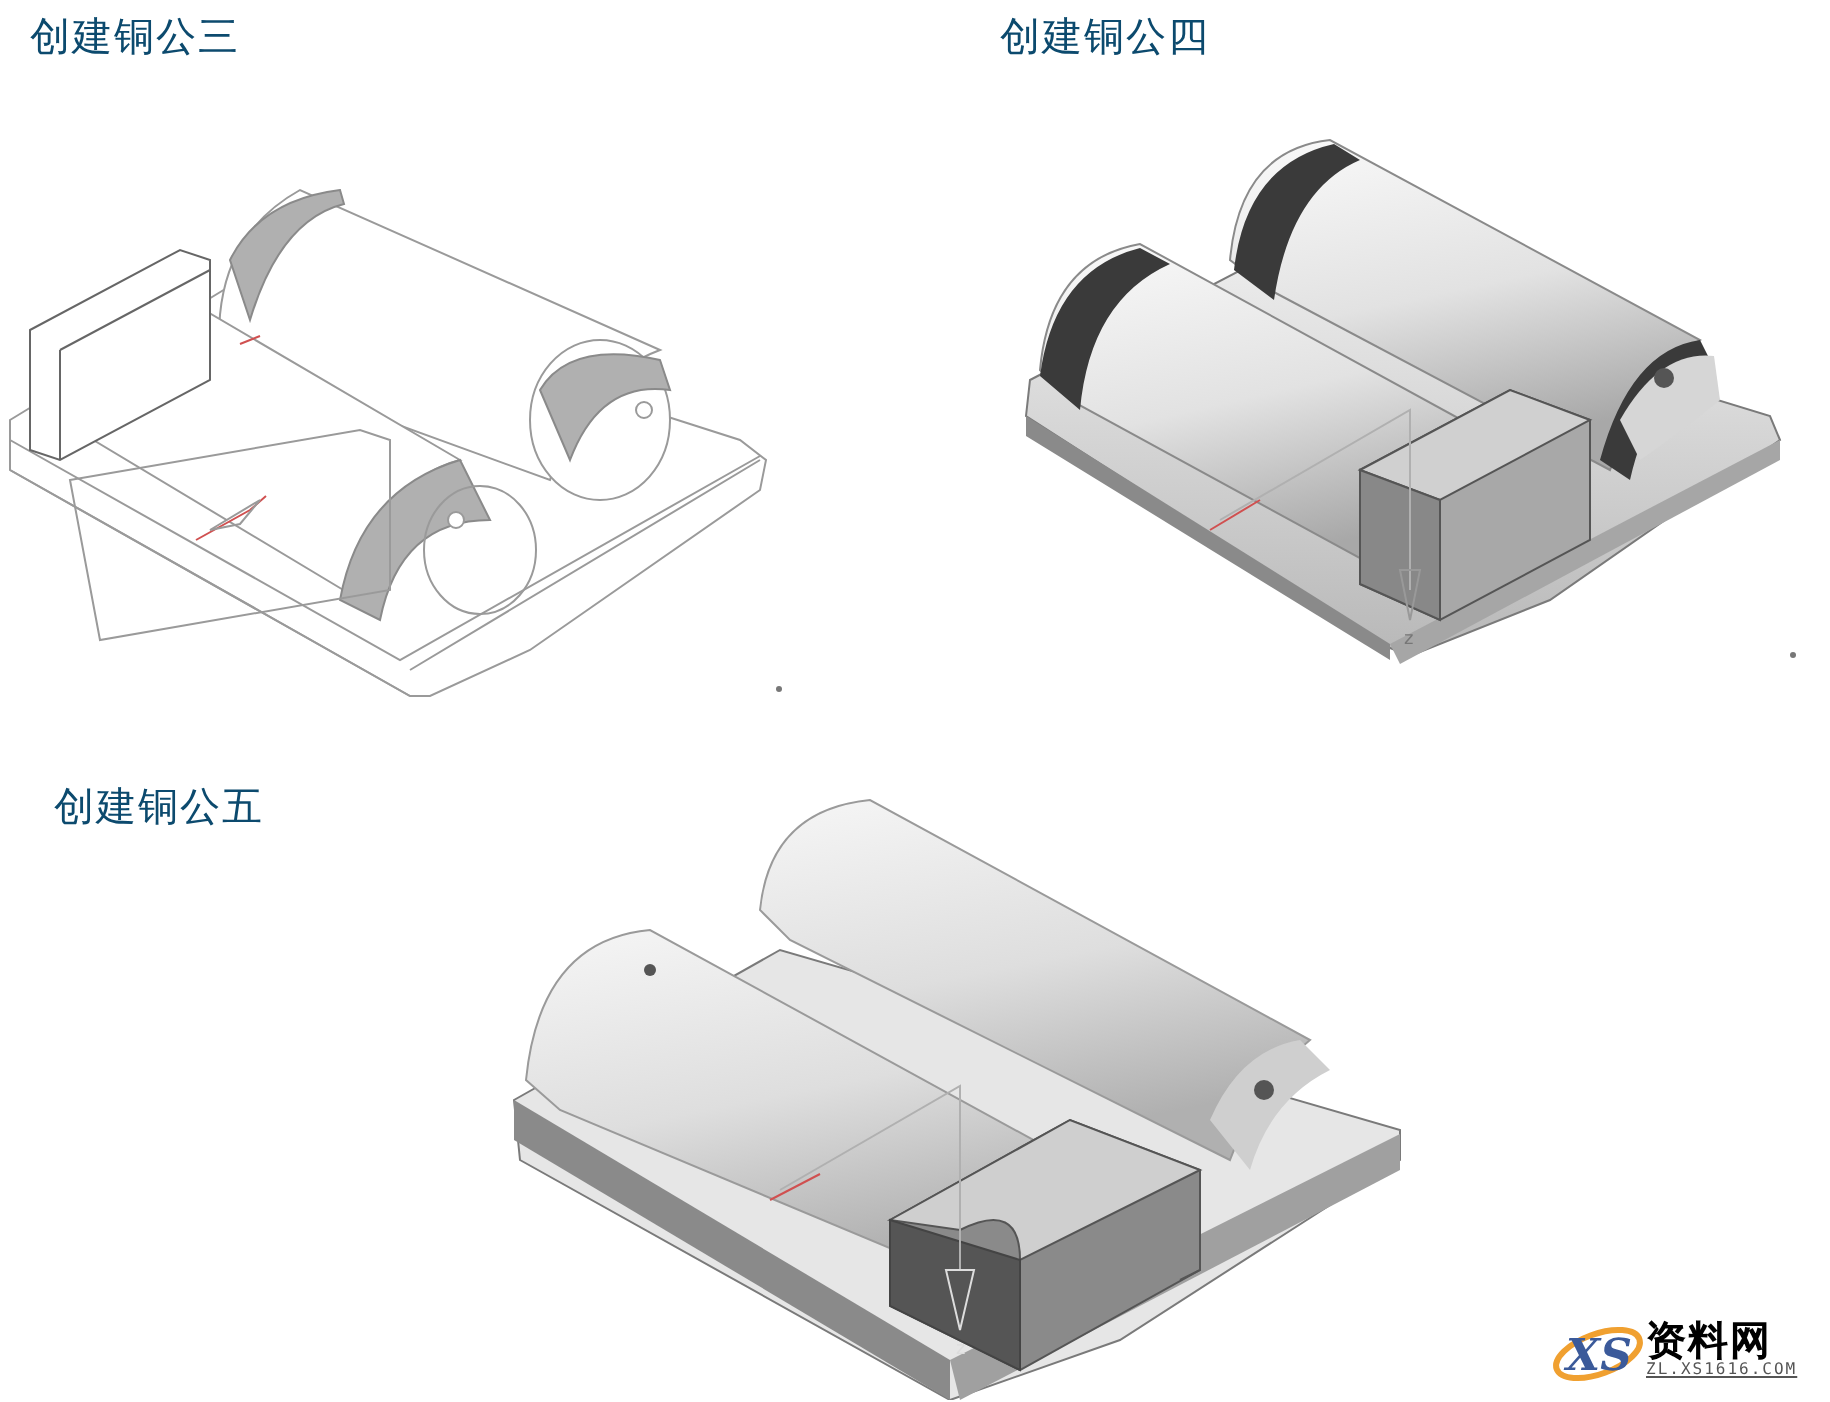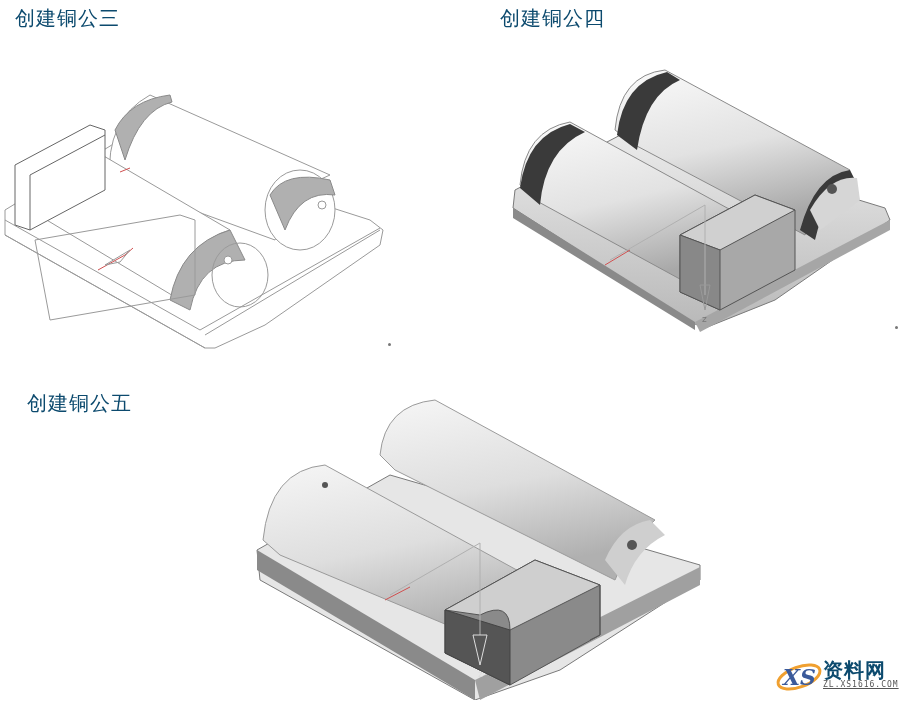--- a/index.html
+++ b/index.html
@@ -1,20 +1,20 @@
 <!DOCTYPE html>
 <html><head>
 <meta charset="utf-8">
 <style>
   html, body { margin:0; padding:0; background:#ffffff; }
   body { width:915px; height:701px; position:relative; overflow:hidden; font-family:"DejaVu Serif","Liberation Serif",serif; }
   .caption { position:absolute; font-size:20px; color:#0c4a6e; letter-spacing:1px; line-height:1; white-space:nowrap; }
   .figure { position:absolute; }
   .watermark { position:absolute; left:775px; right:0; top:655px; height:40px; }
-  .wm-text { position:absolute; left:48px; top:2px; font-family:"DejaVu Sans","Liberation Sans",sans-serif; font-size:20px; font-weight:bold; color:#0c4a6e; letter-spacing:1px; }
+  .wm-text { position:absolute; left:48px; top:2px; font-family:"DejaVu Sans","Liberation Sans",sans-serif; font-size:20px; font-weight:bold; color:#000000; letter-spacing:1px; }
   .wm-url { position:absolute; left:48px; top:25px; font-family:"DejaVu Sans Mono","Liberation Mono",monospace; font-size:8px; color:#555; letter-spacing:1px;text-decoration:underline; }
   .wm-logo { position:absolute; left:0; top:0; }
   .dot { position:absolute; width:3px; height:3px; background:#777; border-radius:50%; }
 </style>
 </head>
 <body>
 
 <div class="caption" style="left:15px; top:8px;">创建铜公三</div>
 <div class="caption" style="left:500px; top:8px;">创建铜公四</div>
 <div class="caption" style="left:27px; top:393px;">创建铜公五</div>

